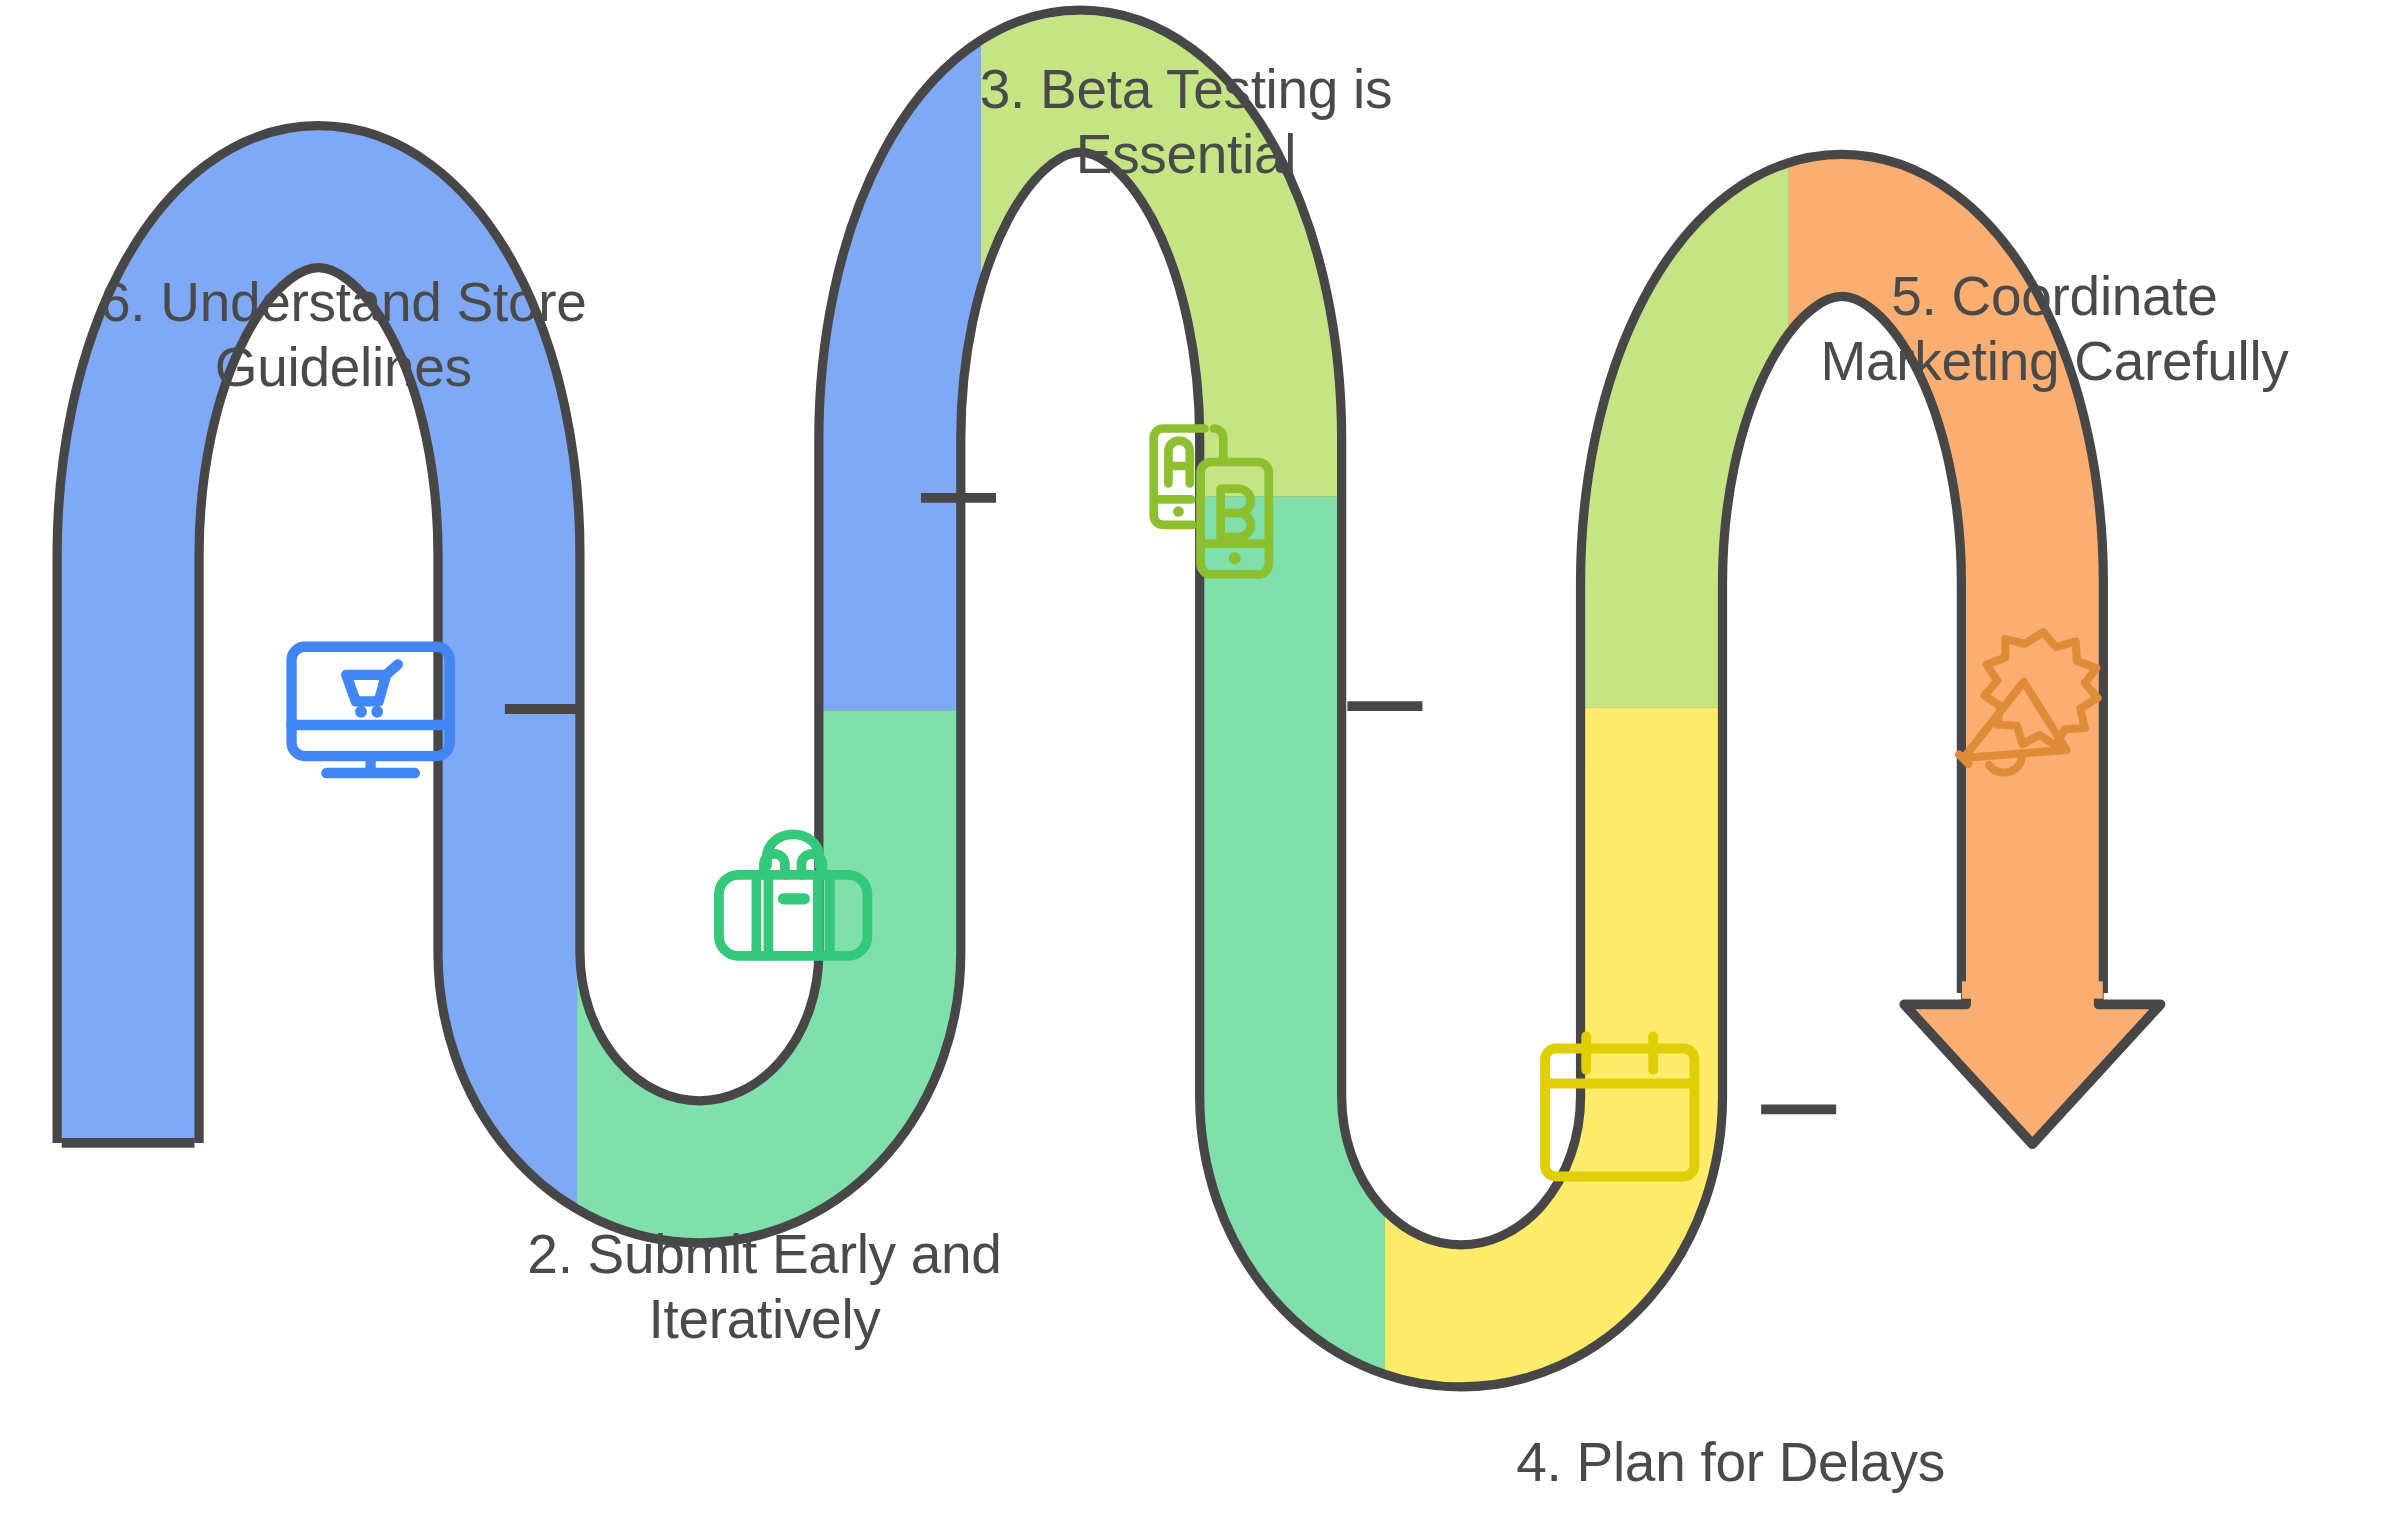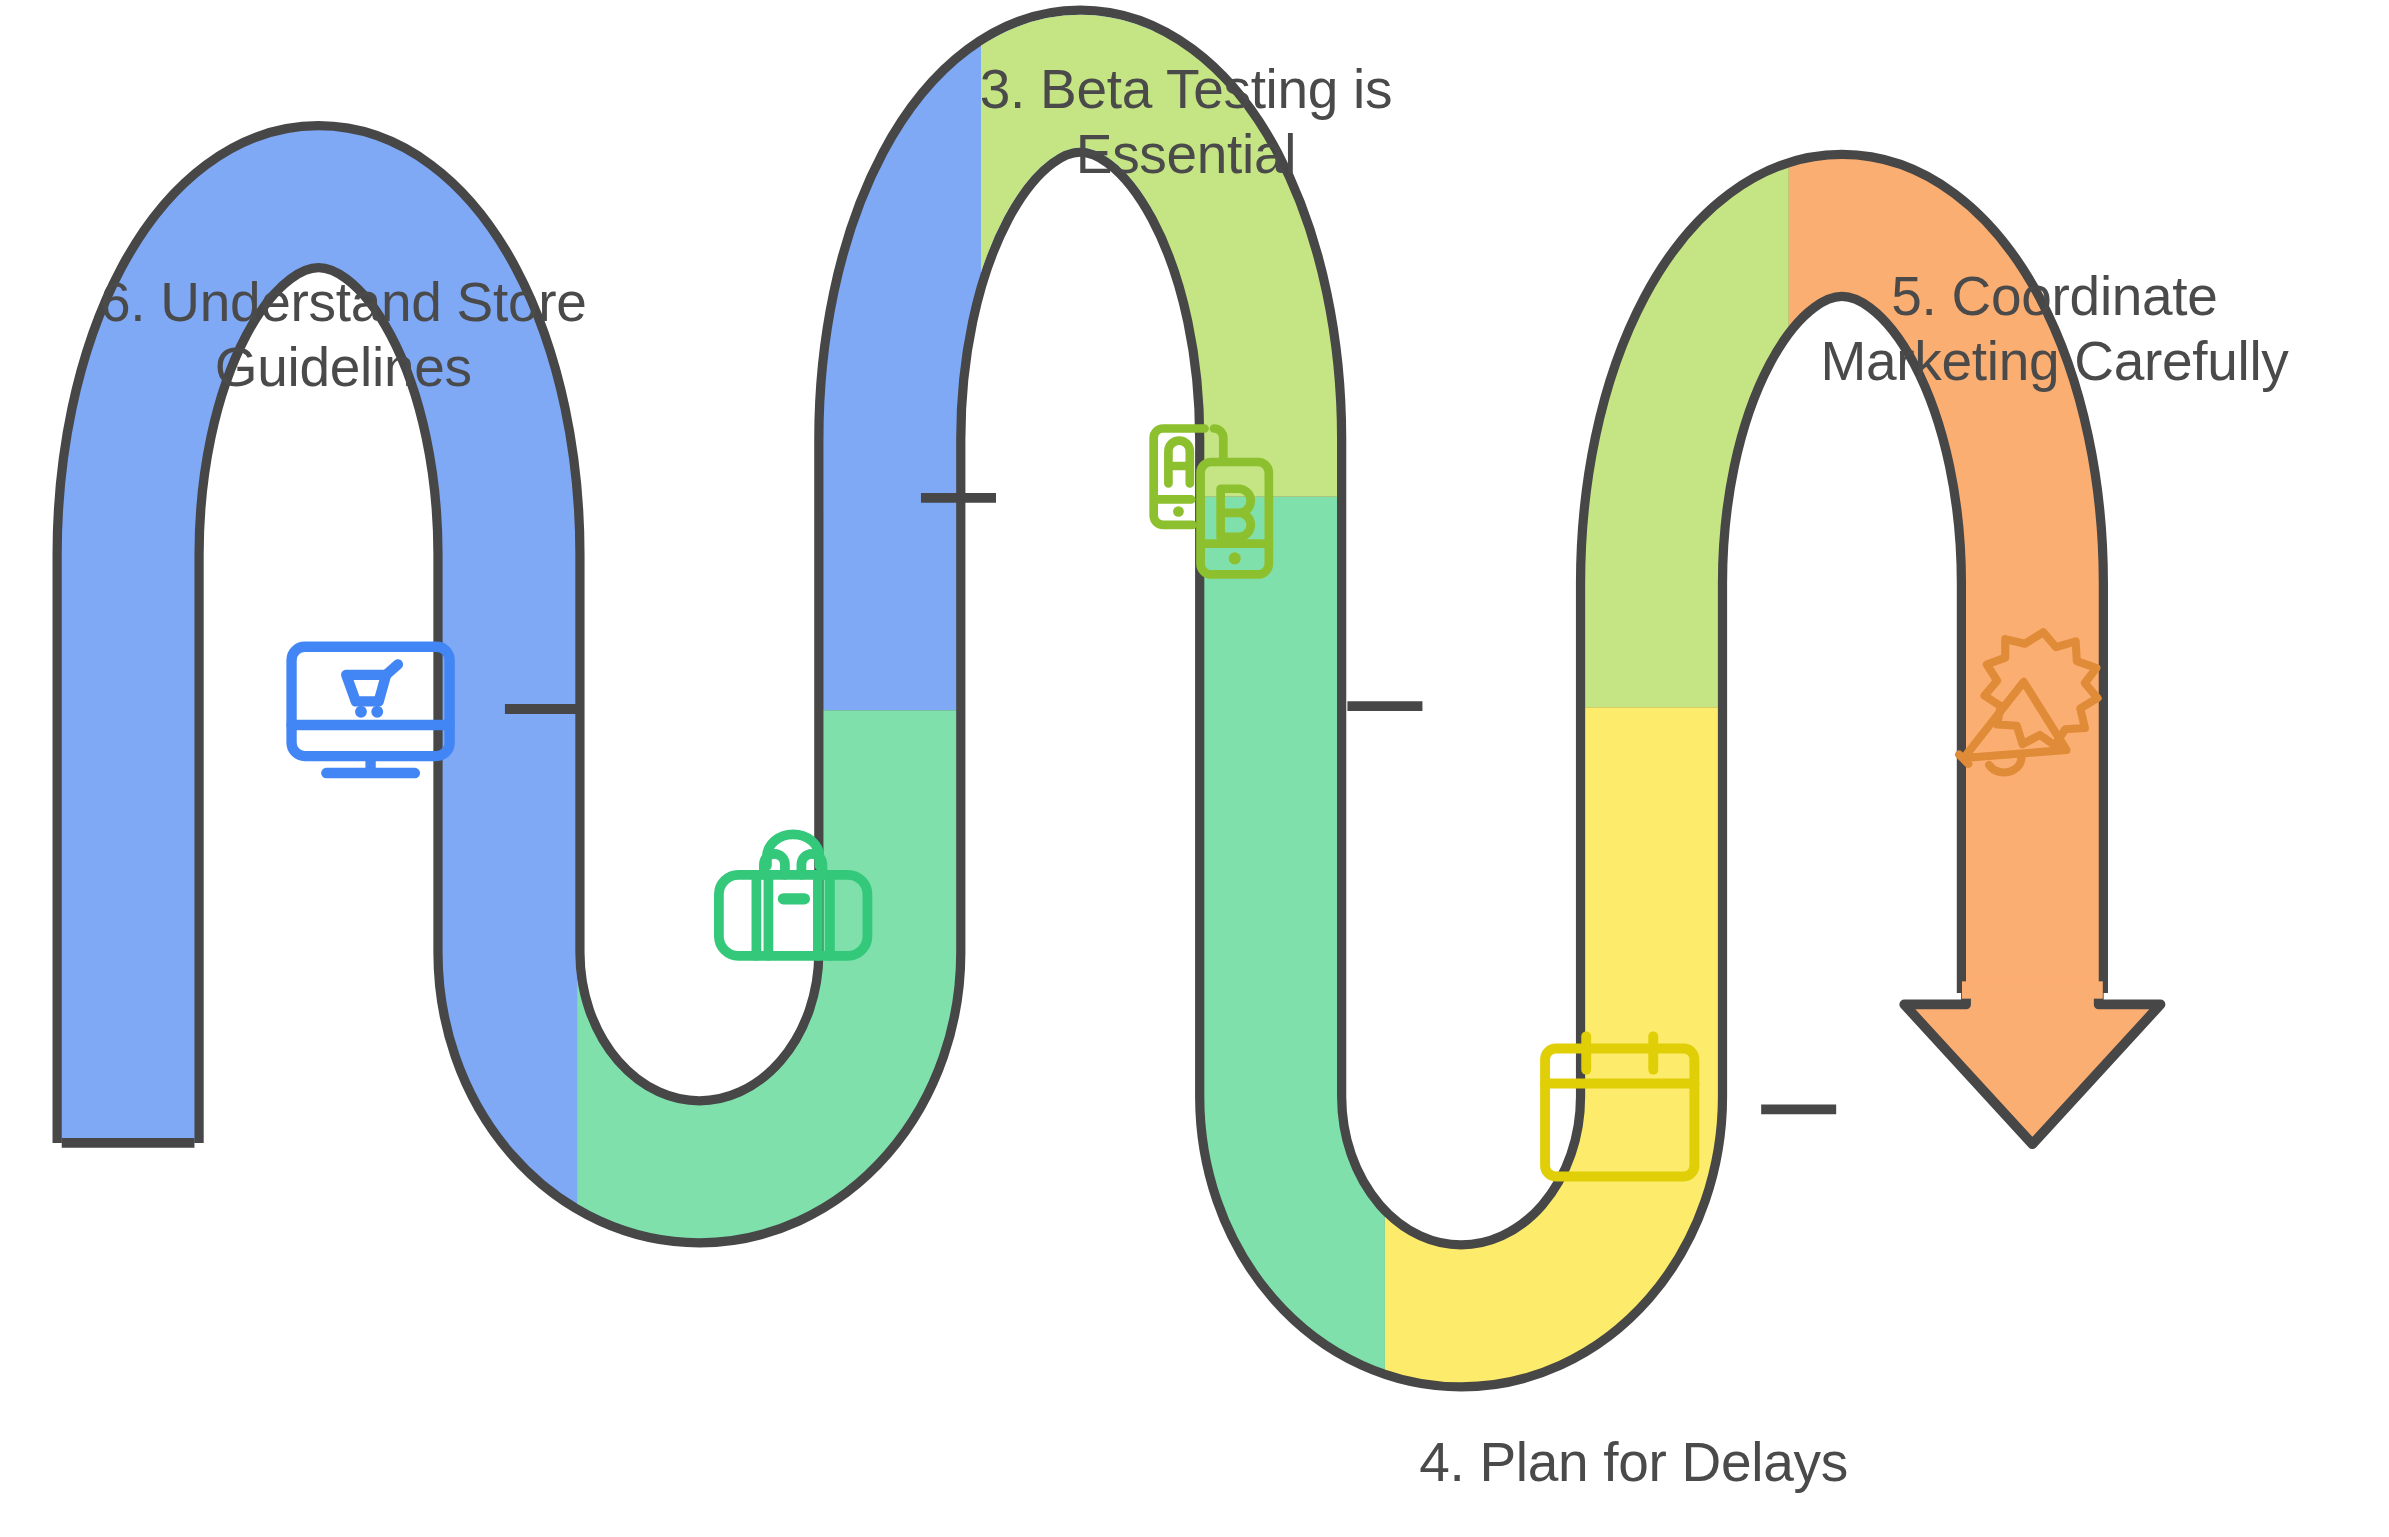--- a/index.html
+++ b/index.html
@@ -33,21 +33,21 @@
     line-height: 1.18;
     text-align: center;
     font-weight: 400;
     letter-spacing: -0.3px;
     white-space: pre-line;
     margin-top: 22px;
   }
   #label-1 { left: 17.3px;   top: 248px;  width: 652px; }
   #label-2 { left: 404px;  top: 1200px; width: 721px; }
   #label-3 { left: 860px; top: 35px;   width: 652px; }
-  #label-4 { left: 1322px; top: 1408px; width: 623px; }
+  #label-4 { left: 1322px; top: 1408px; width: 623px; text-align: right; }
   #label-5 { left: 1720px; top: 242px;  width: 669px; }
 </style>
 </head>
 <body>
 
 <div id="stage">
 
   <svg id="ribbon-svg" viewBox="0 0 4140 2664">
     <defs>
 
@@ -204,20 +204,22 @@
       <path d="M 122 96 L 18 228 L 196 214 Z"></path>
 
       <path d="M 62 240 a 30 26 0 0 0 56 -14"></path>
       <line x1="10" y1="222" x2="26" y2="238"></line>
     </g>
   </svg>
 
   <div class="step-label" id="label-1">6. Understand Store
 Guidelines</div>
 
+  <div class="step-label" id="label-2">2. Submit Early and
+Iteratively</div>
 
   <div class="step-label" id="label-3">3. Beta Testing is
 Essential</div>
 
   <div class="step-label" id="label-4">4. Plan for Delays</div>
 
   <div class="step-label" id="label-5">5. Coordinate
 Marketing Carefully</div>
 
 </div>

